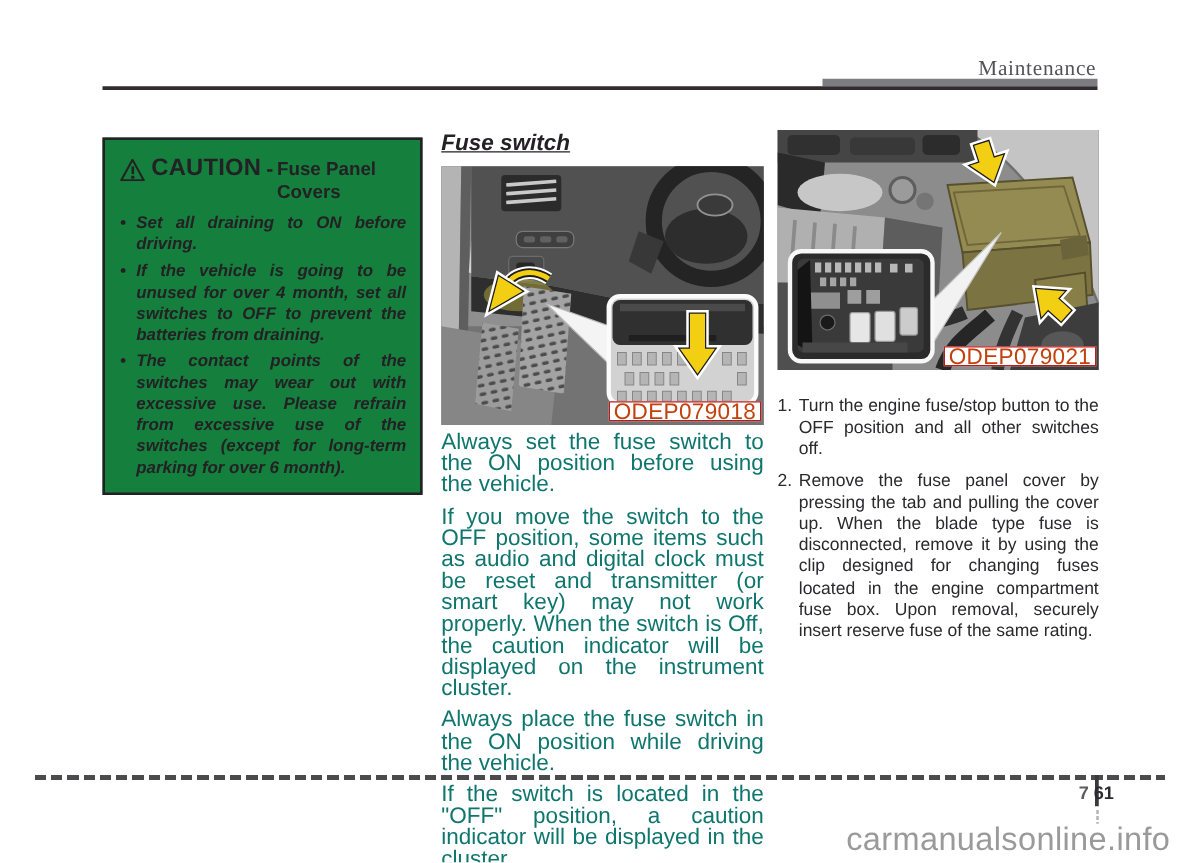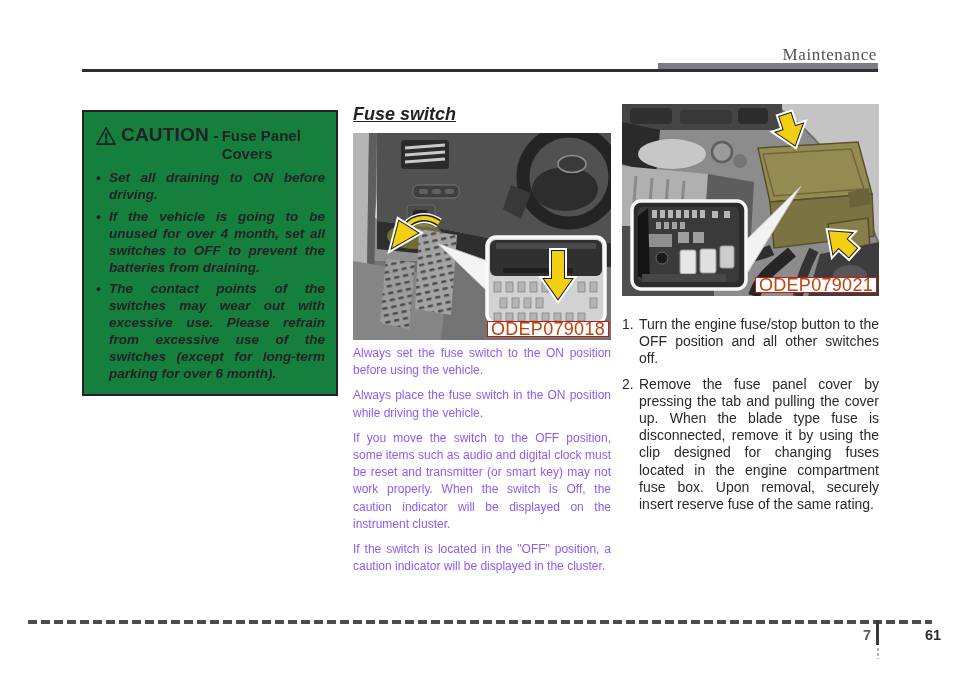--- a/index.html
+++ b/index.html
@@ -30,31 +30,31 @@
   .col{position:absolute;top:104px;}
   .col2{left:353px;width:258px;}
   .col3{left:622px;width:257px;}
   h2.sec{font-size:18px;font-weight:bold;line-height:20px;margin:0 0 9px;color:#232124;text-decoration:underline;}
   h2.sec.italic{font-style:italic;}
   .photo{position:relative;margin:0 0 5px;background:#8f8f8f;}
   .photo svg{display:block;}
   .col3 .photo{margin-bottom:20px;}
   .photo-code{position:absolute;right:2px;bottom:3px;background:#ffffff;border:1px solid #b91c1c;
               font-size:18px;line-height:14px;padding:0 3px;color:#c2410c;letter-spacing:.3px;}
-  .col2 p{font-size:12px;line-height:17.2px;text-align:justify;margin:0 0 8px;color:#8b5cf6;}
+  .col2 p{font-size:18px;line-height:17.2px;text-align:justify;margin:0 0 8px;color:#0f766e;}
   .step{display:flex;font-size:14px;line-height:17.2px;margin-bottom:8px;color:#2a282b;}
   .step-num{width:17px;flex:none;}
   .step-txt{flex:1;text-align:justify;}
 
   
   .foot-dash{position:absolute;left:28px;top:620px;width:904px;height:3.5px;
              background:repeating-linear-gradient(90deg,#4b4b4d 0 9px,transparent 9px 13px);}
   .pg-chap{position:absolute;left:863px;top:627px;font-size:14.5px;font-weight:bold;color:#5b5b60;}
   .pg-div{position:absolute;left:876px;top:620px;width:2.5px;height:25px;background:#39393d;}
-  .pg-num{position:absolute;left:925px;top:627px;font-size:14.5px;font-weight:bold;color:#2c2c30;}
+  .pg-num{position:absolute;left:875px;top:627px;font-size:14.5px;font-weight:bold;color:#2c2c30;}
   .pg-tail{position:absolute;left:877px;top:648px;width:1.5px;height:11px;
            background:repeating-linear-gradient(180deg,#b5b5b5 0 3px,transparent 3px 5px);}
   .watermark{position:absolute;left:677px;top:656px;font-size:26px;line-height:30px;
              color:#9a9a9a;letter-spacing:.3px;}
 </style>
 </head>
 <body>
 
 <div class="page">
 
@@ -176,22 +176,22 @@
           <g>
             <polygon points="199,118 211,118 211,146 219,146 205,166 191,146 199,146" fill="#f2cf13" stroke="#ffffff" stroke-width="6" paint-order="stroke"></polygon>
             <polygon points="199,118 211,118 211,146 219,146 205,166 191,146 199,146" fill="#f2cf13" stroke="#1c1c1c" stroke-width="2" paint-order="stroke"></polygon>
           </g>
         </g>
       </svg>
       <figcaption class="photo-code">ODEP079018</figcaption>
     </figure>
 
     <p>Always set the fuse switch to the ON position before using the vehicle.</p>
+    <p>If you move the switch to the OFF position, some items such as audio and digital clock must be reset and transmitter (or smart key) may not work properly. When the switch is Off, the caution indicator will be displayed on the instrument cluster.</p>
     <p>Always place the fuse switch in the ON position while driving the vehicle.</p>
-    <p>If you move the switch to the OFF position, some items such as audio and digital clock must be reset and transmitter (or smart key) may not work properly. When the switch is Off, the caution indicator will be displayed on the instrument cluster.</p>
     <p>If the switch is located in the "OFF" position, a caution indicator will be displayed in the cluster.</p>
   </section>
 
   <section class="col col3">
 
     <figure class="photo">
       <svg viewBox="0 0 257 192" width="257" height="192">
         <rect width="257" height="192" fill="#8c8c8c"></rect>
 
         <path d="M150,0 H257 V140 C236,84 196,28 150,0 Z" fill="#c4c4c4"></path>
@@ -282,14 +282,15 @@
       <span class="step-num">2.</span>
       <span class="step-txt">Remove the fuse panel cover by pressing the tab and pulling the cover up. When the blade type fuse is disconnected, remove it by using the clip designed for changing fuses located in the engine compartment fuse box. Upon removal, securely insert reserve fuse of the same rating.</span>
     </div>
   </section>
 
   <div class="foot-dash"></div>
   <div class="pg-chap">7</div>
   <div class="pg-div"></div>
   <div class="pg-num">61</div>
   <div class="pg-tail"></div>
+  <div class="watermark">carmanualsonline.info</div>
 
 </div>
 
 </body></html>

